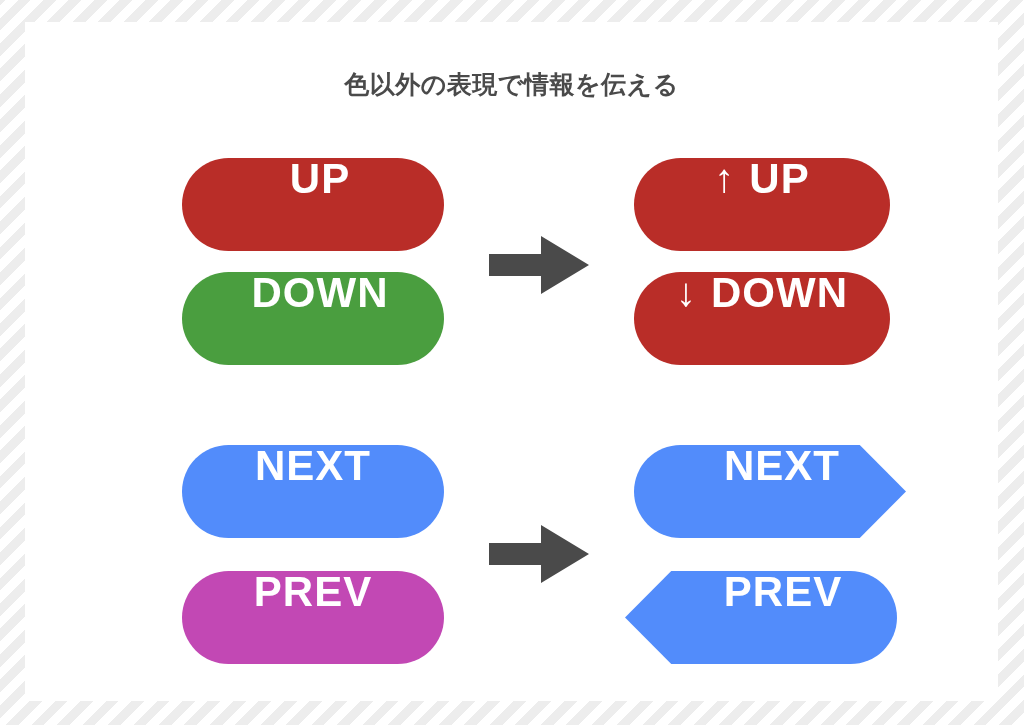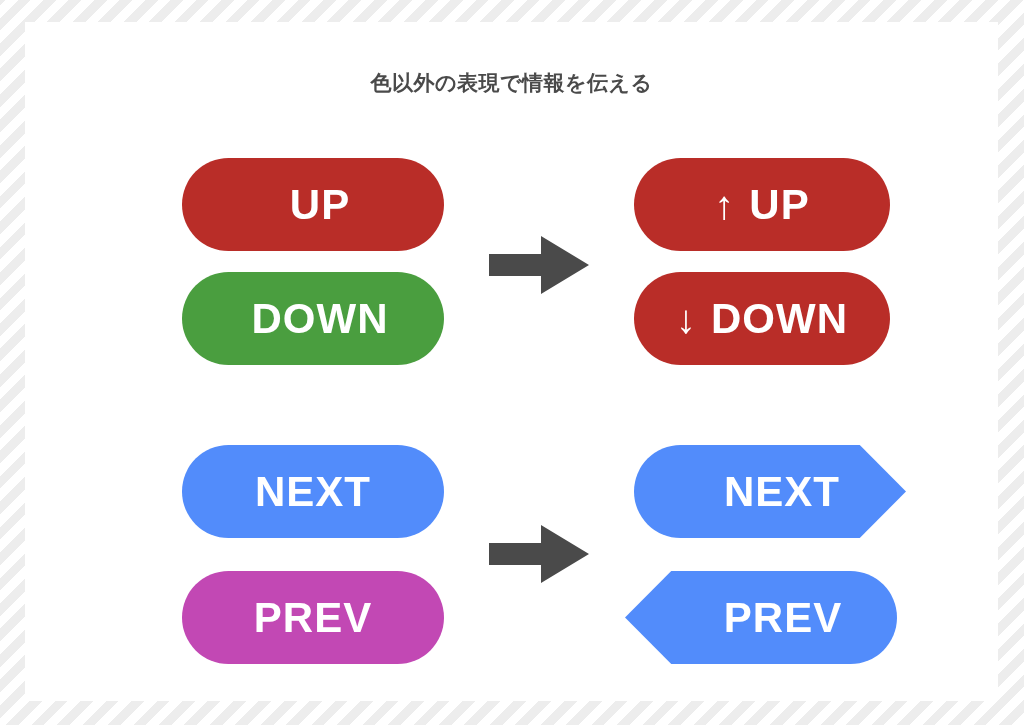--- a/index.html
+++ b/index.html
@@ -29,33 +29,32 @@
     height: 679px;
     background: #ffffff;
   }
 
   .page-title {
     position: absolute;
     left: 0;
     top: 50px;
     width: 100%;
     text-align: center;
-    font-size: 21px;
+    font-size: 25px;
     font-weight: 700;
     color: #4a4a4a;
     letter-spacing: 0.5px;
     line-height: 1;
     white-space: nowrap;
   }
 
   
   .btn {
     position: absolute;
     display: flex;
-    align-items: center;
     justify-content: center;
     color: #ffffff;
     font-weight: 700;
     font-size: 42px;
     letter-spacing: 1px;
     line-height: 1;
     box-sizing: border-box;
     white-space: nowrap;
   }
   .btn .label {

